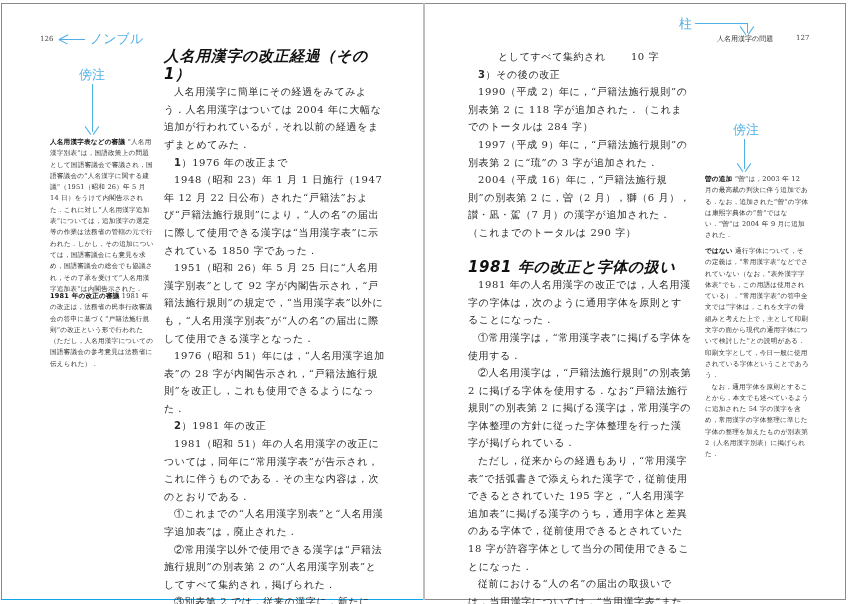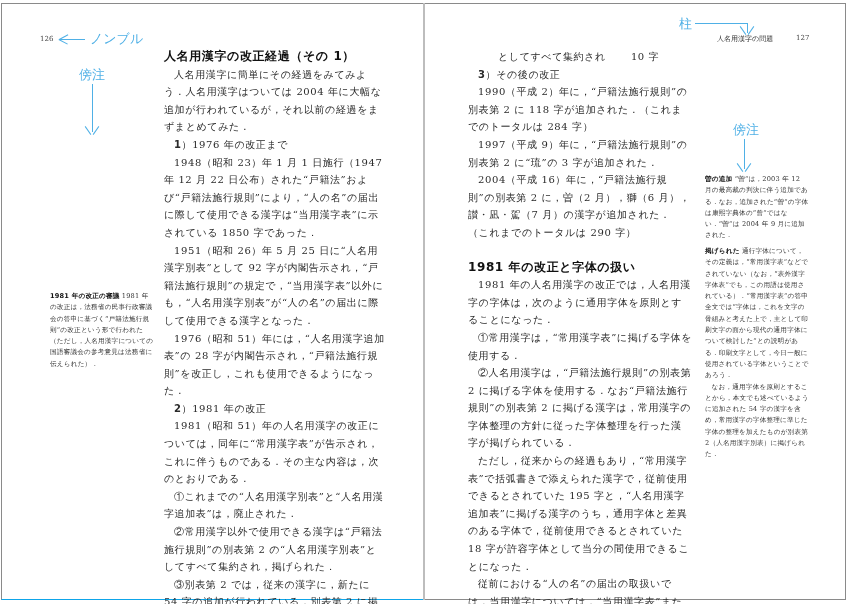--- a/index.html
+++ b/index.html
@@ -18,21 +18,21 @@
   .arrow-down{position:absolute;width:0;height:0;}
   .arrow-down:before,.arrow-down:after{content:"";position:absolute;width:10px;height:1px;background:#4fb0e6;top:0;}
   .arrow-down:before{transform:rotate(55deg);left:-9px;top:-4px;}
   .arrow-down:after{transform:rotate(-55deg);left:-1px;top:-4px;}
   .arrow-left:before,.arrow-left:after{content:"";position:absolute;width:10px;height:1px;background:#4fb0e6;left:0;}
   .arrow-left{position:absolute;width:0;height:0;}
   .arrow-left:before{transform:rotate(28deg);transform-origin:0 0;}
   .arrow-left:after{transform:rotate(-28deg);transform-origin:0 0;}
   .body-text{font-size:10px;line-height:17.6px;letter-spacing:0.6px;color:#2a2a2a;}
   .body-text p{margin:0;text-indent:1em;}
-  .heading{font-family:"DejaVu Sans","Liberation Sans",sans-serif;font-weight:bold;font-size:12px;color:#111;line-height:17.6px;}
+  .heading{font-family:"DejaVu Sans","Liberation Sans",sans-serif;font-weight:bold;font-size:15px;color:#111;line-height:17.6px;font-style:italic;}
   .subhead b{font-family:"DejaVu Sans","Liberation Sans",sans-serif;font-weight:bold;}
   .side{font-size:6.6px;line-height:11.3px;color:#333;letter-spacing:0.2px;}
   .side b{font-family:"DejaVu Sans","Liberation Sans",sans-serif;color:#111;}
   .running{font-size:7px;color:#333;}
   .table-line{padding-left:3em;text-indent:0 !important;}
   .table-line .num{display:inline-block;margin-left:2.5em;}
 </style>
 </head>
 <body>
 
@@ -42,20 +42,24 @@
 
     <div class="abs folio" style="left:38px;top:31px;">126</div>
     <div class="abs arrow-left" style="left:57px;top:35px;"></div>
     <div class="hline" style="left:57px;top:35px;width:26px;"></div>
     <div class="abs anno anno-label" style="left:88px;top:26px;">ノンブル</div>
 
     <div class="abs anno anno-label" style="left:77px;top:62px;">傍注</div>
     <div class="vline" style="left:90px;top:80px;height:48px;"></div>
     <div class="abs arrow-down" style="left:90px;top:130px;"></div>
 
+    <div class="abs side" style="left:48px;top:133px;width:104px;">
+      <b>人名用漢字表などの審議</b>
+      <span>“人名用漢字別表”は，国語政策上の問題として国語審議会で審議され，国語審議会の“人名漢字に関する建議”（1951（昭和 26）年 5 月 14 日）をうけて内閣告示された．これに対し“人名用漢字追加表”については，追加漢字の選定等の作業は法務省の管轄の元で行われた．しかし，その追加については，国語審議会にも意見を求め，国語審議会の総会でも協議され，その了承を受けて“人名用漢字追加表”は内閣告示された．</span>
+    </div>
     <div class="abs side" style="left:48px;top:287px;width:104px;">
       <b>1981 年の改正の審議</b>
       <span>1981 年の改正は，法務省の民事行政審議会の答申に基づく“戸籍法施行規則”の改正という形で行われた（ただし，人名用漢字についての国語審議会の参考意見は法務省に伝えられた）．</span>
     </div>
 
     <div class="abs body-text" style="left:162px;top:44px;width:223px;">
       <div class="heading">人名用漢字の改正経過（その 1）</div>
       <p>人名用漢字に簡単にその経過をみてみよう．人名用漢字はついては 2004 年に大幅な追加が行われているが，それ以前の経過をまずまとめてみた．</p>
       <p class="subhead"><b>1</b><span>）1976 年の改正まで</span></p>
       <p>1948（昭和 23）年 1 月 1 日施行（1947 年 12 月 22 日公布）された“戸籍法”および“戸籍法施行規則”により，“人の名”の届出に際して使用できる漢字は“当用漢字表”に示されている 1850 字であった．</p>
@@ -98,18 +102,18 @@
 
     <div class="abs anno anno-label" style="left:308px;top:117px;">傍注</div>
     <div class="vline" style="left:319px;top:135px;height:30px;"></div>
     <div class="abs arrow-down" style="left:319px;top:167px;"></div>
 
     <div class="abs side" style="left:280px;top:170px;width:104px;">
       <b>曽の追加</b>
       <span>“曽”は，2003 年 12 月の最高裁の判決に伴う追加である．なお，追加された“曽”の字体は康熙字典体の“曾”ではない．“曽”は 2004 年 9 月に追加された．</span>
     </div>
     <div class="abs side" style="left:280px;top:242px;width:104px;">
-      <b>掲げられた</b>
+      <b>ではない</b>
       <span>通行字体について，その定義は，“常用漢字表”などでされていない（なお，“表外漢字字体表”でも，この用語は使用されている）．“常用漢字表”の答申全文では“字体は，これを文字の骨組みと考えた上で，主として印刷文字の面から現代の通用字体について検討した”との説明がある．印刷文字として，今日一般に使用されている字体ということであろう．</span>
       <div style="text-indent:1em;">なお，通用字体を原則とすることから，本文でも述べているように追加された 54 字の漢字を含め，常用漢字の字体整理に準じた字体の整理を加えたものが別表第 2（人名用漢字別表）に掲げられた．</div>
     </div>
   </div>
 </div>
 
 </body></html>

